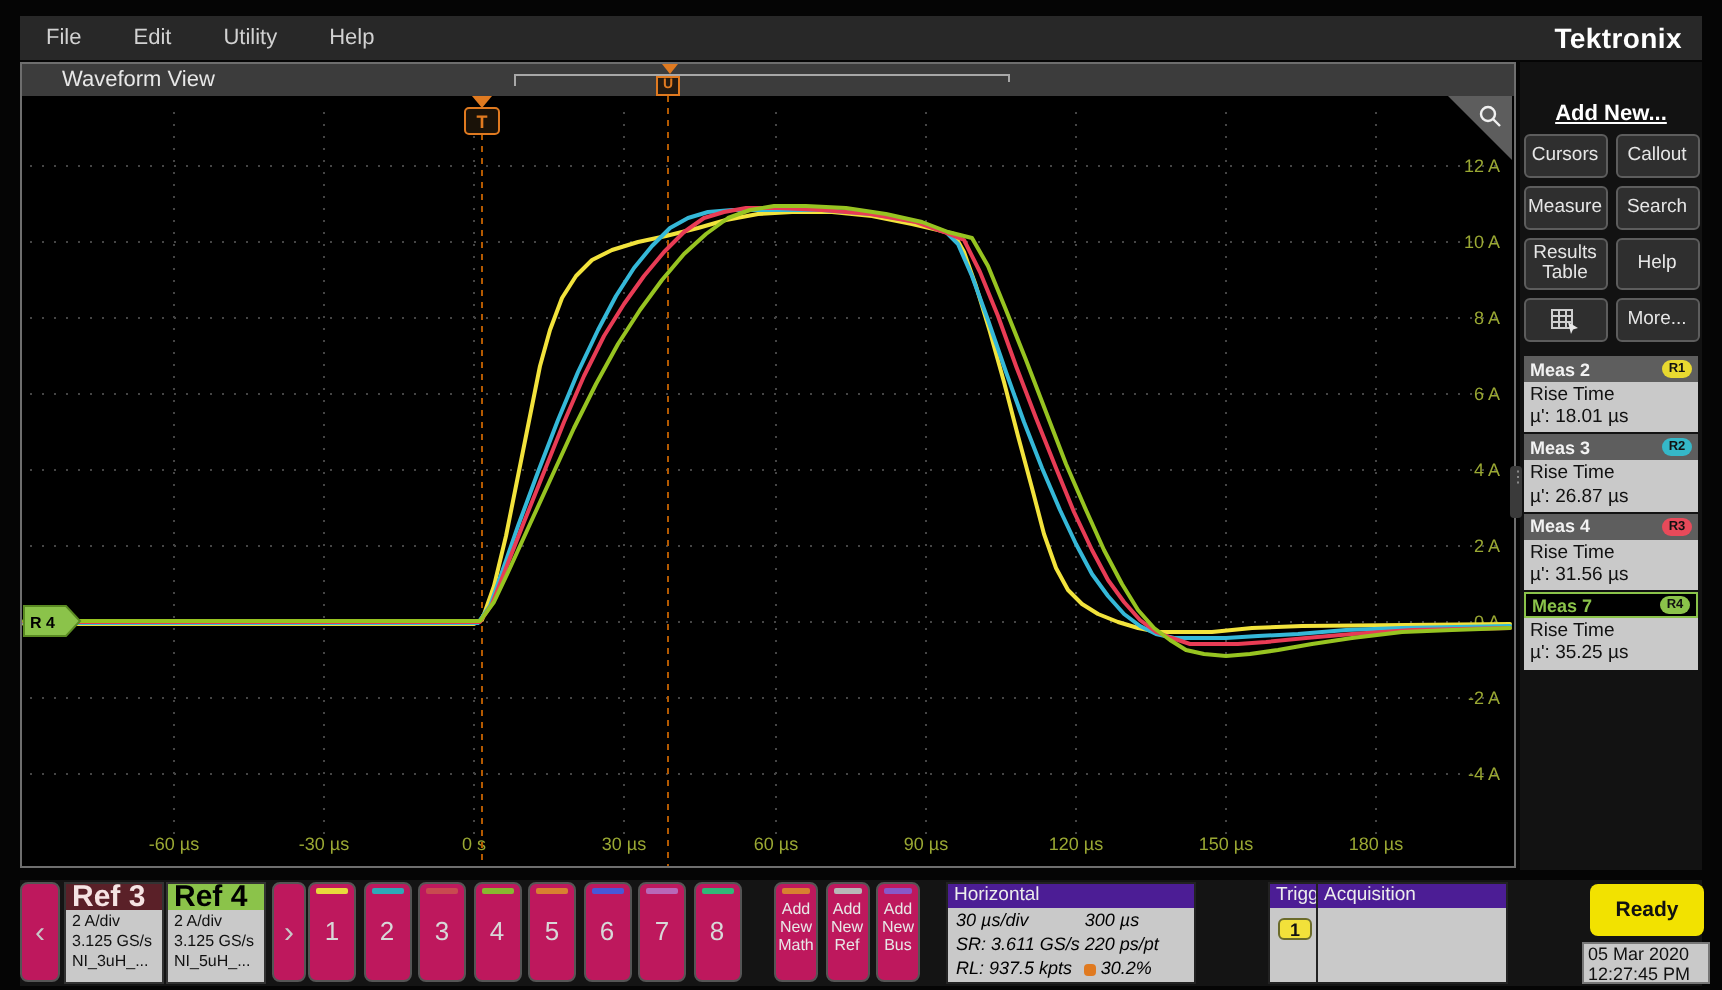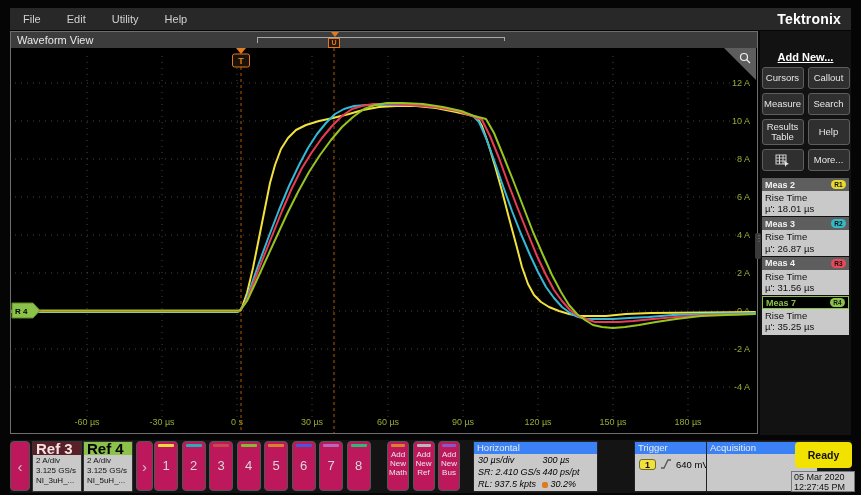--- a/index.html
+++ b/index.html
@@ -7,21 +7,21 @@
   *{box-sizing:border-box;}
   .abs{position:absolute;}
 
   
   #menubar{left:10px;top:8px;width:841px;height:22px;background:#282828;display:flex;align-items:center;}
   .menu-item{color:#d2d2d2;font-size:11px;padding:0 13px;cursor:default;}
   #logo{margin-left:auto;margin-right:10px;color:#fff;font-weight:bold;font-size:14px;letter-spacing:.2px;}
 
   
   #wave-panel{left:10px;top:31px;width:748px;height:403px;background:#000;border:1px solid #6e6e6e;}
-  #wave-title{position:relative;height:16px;background:#3c3c3c;color:#e8e8e8;font-size:11px;line-height:16px;padding-left:6px;}
+  #wave-title{position:relative;height:16px;background:#3c3c3c;color:#e8e8e8;font-size:11px;line-height:16px;padding-left:20px;}
   #pan-bracket{position:absolute;left:246px;top:5px;width:248px;height:6px;border-top:1px solid #a8a8a8;}
   #pan-bracket:before,#pan-bracket:after{content:"";position:absolute;top:-1px;width:1px;height:6px;background:#a8a8a8;}
   #pan-bracket:before{left:0;} #pan-bracket:after{right:0;height:4px;}
   #user-mark{position:absolute;left:317px;top:0;width:13px;height:16px;}
   #user-mark .tri{position:absolute;left:2.5px;top:0;width:0;height:0;border-left:4px solid transparent;border-right:4px solid transparent;border-top:5px solid #e07a20;}
   #user-mark .box{position:absolute;left:0;top:6px;width:12px;height:10px;border:1px solid #e07a20;background:#241a10;color:#e07a20;font-size:7px;font-weight:bold;text-align:center;line-height:8px;}
   #plot-wrap{position:absolute;left:0;top:16px;width:745px;height:385px;background:#000;}
 
   
   #sidebar{left:760px;top:31px;width:91px;height:404px;background:#121212;}
@@ -47,21 +47,21 @@
   .ref-card{position:absolute;top:1px;width:50px;height:51px;border:1px solid #333;}
   .ref-head{height:13px;font-size:15px;font-weight:bold;line-height:13px;padding-left:3px;}
   .ref-body{height:36px;background:#c9c9c9;color:#111;font-size:8px;line-height:1.25;padding:1px 0 0 3px;white-space:nowrap;overflow:hidden;}
   .ch-btn{width:24px;display:flex;flex-direction:column;align-items:center;}
   .ch-stripe{width:16px;height:3px;border-radius:1px;margin-top:2px;}
   .ch-num{color:#d8d8d8;font-size:13px;margin-top:11px;}
   .add-btn{width:22px;display:flex;flex-direction:column;align-items:center;}
   .add-stripe{width:14px;height:2.5px;border-radius:1px;margin-top:2px;}
   .add-lines{color:#e8e8e8;font-size:8px;line-height:1.15;text-align:center;margin-top:3px;}
   .panel{position:absolute;top:1px;height:51px;border:1px solid #222;background:#c9c9c9;}
-  .panel-head{height:12px;background:#3b82f6;color:#ececec;font-size:9.5px;line-height:12px;padding-left:3px;}
+  .panel-head{height:12px;background:#4c1d95;color:#ececec;font-size:9.5px;line-height:12px;padding-left:3px;}
   .panel-body{padding:1px 4px 0 4px;color:#000;font-size:9px;line-height:1.33;font-style:italic;}
   .prow{display:flex;}
   .prow .pl{flex:1;}
   .prow .pr{width:44%;display:flex;align-items:center;gap:2px;}
   .rl-ico{display:inline-block;width:6px;height:6px;background:#e07a20;border-radius:2px;}
   #trig-body{display:flex;align-items:center;gap:4px;padding:4px 0 0 4px;color:#000;font-size:9.5px;}
   #trig-badge{width:17px;height:11px;background:#f2e13a;border:1px solid #6b6b2a;border-radius:3px;color:#111;
     font-size:9px;font-weight:bold;text-align:center;line-height:10px;}
   #ready-btn{position:absolute;left:785px;top:2px;width:57px;height:26px;background:#f2e200;border-radius:4px;
     color:#111;font-weight:bold;font-size:10.5px;display:flex;align-items:center;justify-content:center;}
@@ -286,23 +286,23 @@
   <div class="panel" style="left:463px;width:125px">
     <div class="panel-head">Horizontal</div>
     <div class="panel-body" id="horiz-body">
         <div class="prow">
           <span class="pl">30 µs/div</span>
           <span class="pr">
             <span>300 µs</span>
           </span>
         </div>
         <div class="prow">
-          <span class="pl">SR: 2.410 GS/s</span>
+          <span class="pl">SR: 3.611 GS/s</span>
           <span class="pr">
-            <span>440 ps/pt</span>
+            <span>220 ps/pt</span>
           </span>
         </div>
         <div class="prow">
           <span class="pl">RL: 937.5 kpts</span>
           <span class="pr">
             <span class="rl-ico"></span>
             <span>30.2%</span>
           </span>
         </div>
       </div>
@@ -312,21 +312,21 @@
     <div class="panel-head">Trigger</div>
     <div id="trig-body">
       <span id="trig-badge">1</span>
       <svg width="12" height="12" viewBox="0 0 12 12">
         <polyline points="1,10 4,10 8,2 11,2" fill="none" stroke="#555" stroke-width="1.3"></polyline>
       </svg>
       <span>640 mV</span>
     </div>
   </div>
 
-  <div class="panel" style="left:696px;width:112px">
+  <div class="panel" style="left:648px;width:96px">
     <div class="panel-head">Acquisition</div>
   </div>
 
   <div id="ready-btn">Ready</div>
   <div id="datetime">
     <div>05 Mar 2020</div>
     <div>12:27:45 PM</div>
   </div>
 </div>
 

